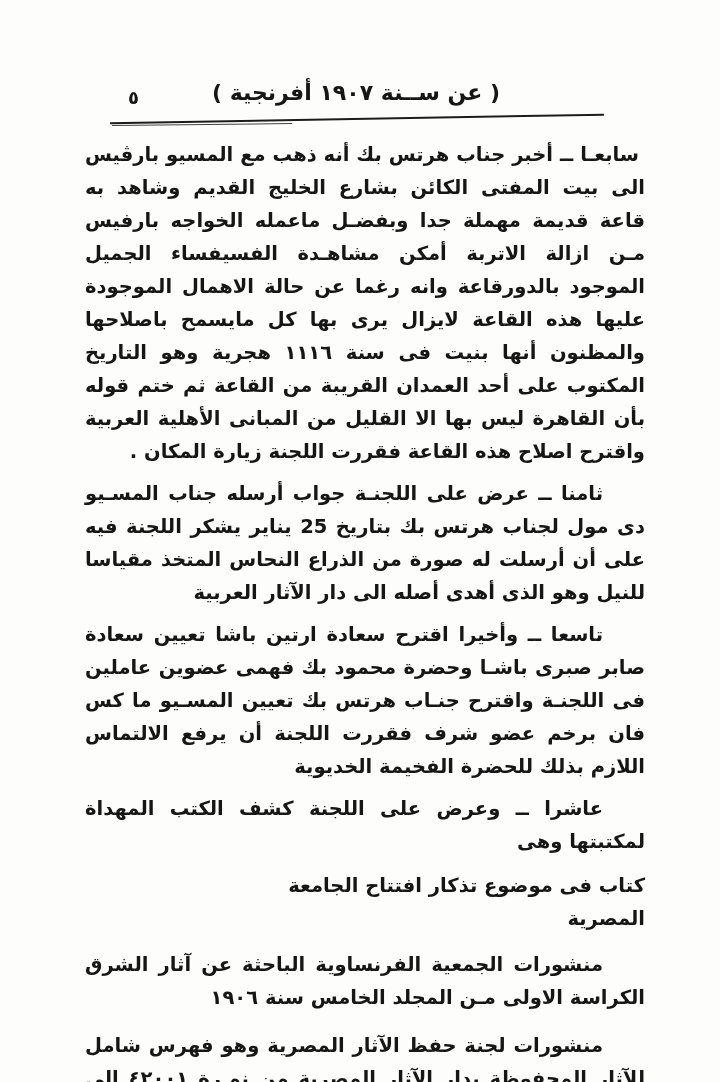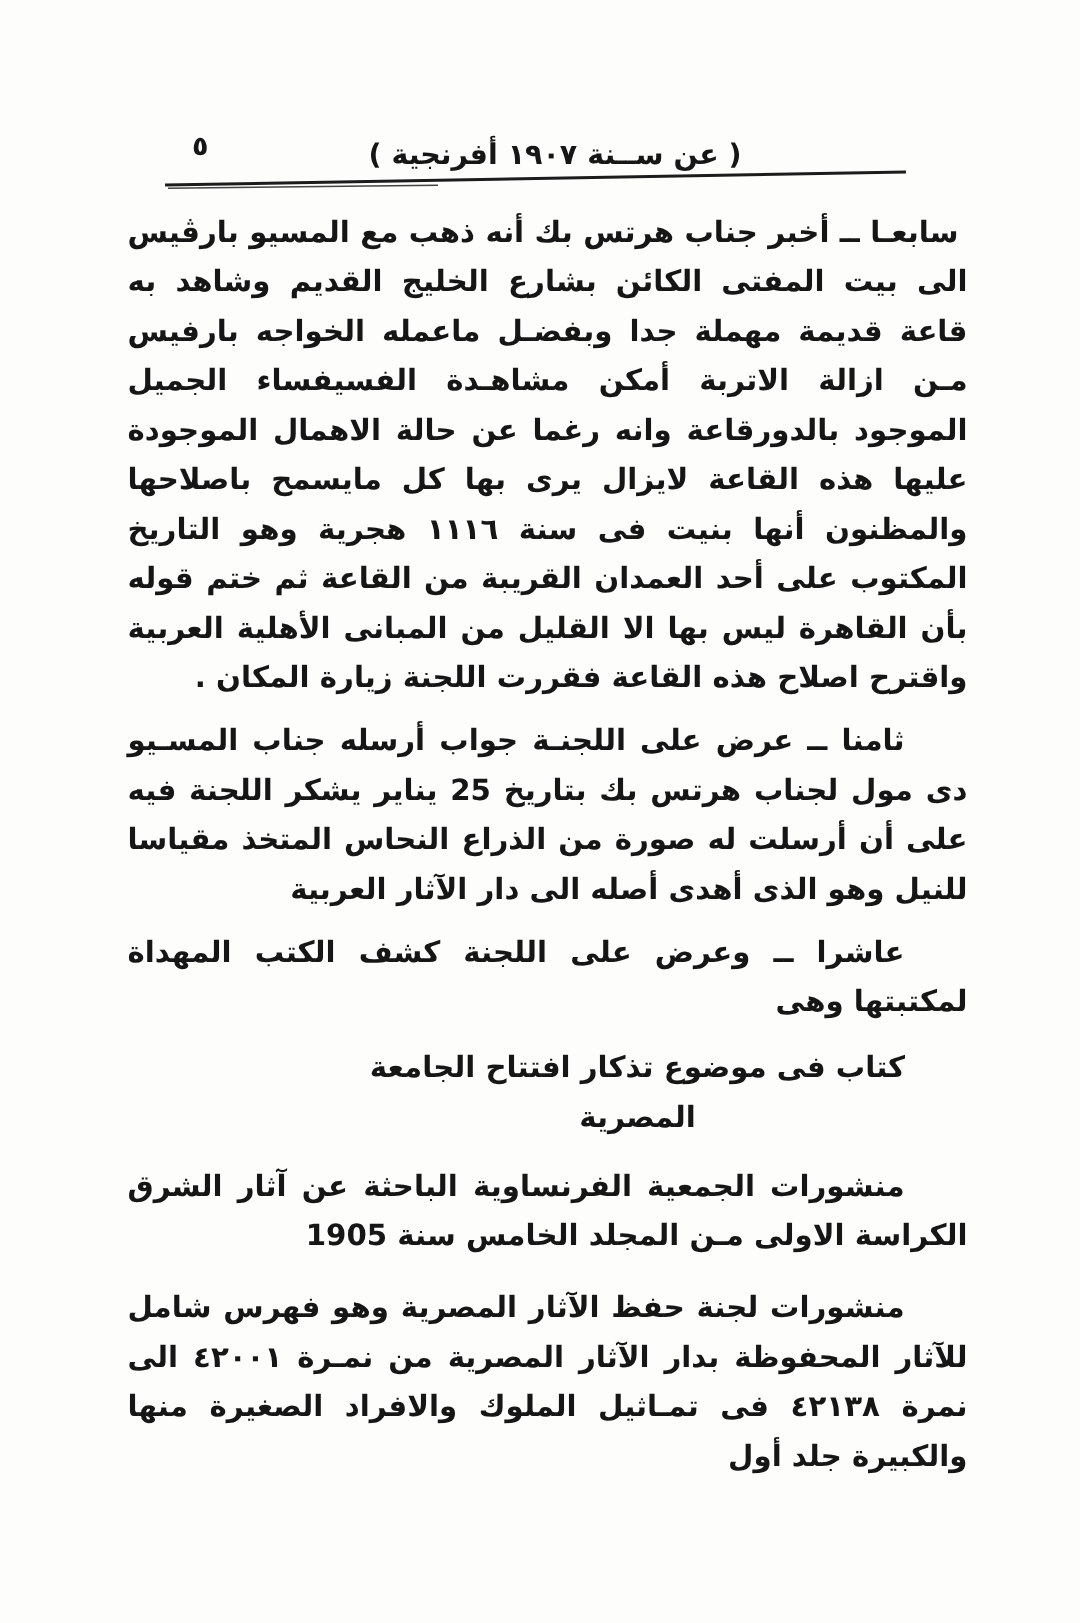--- a/index.html
+++ b/index.html
@@ -12,26 +12,26 @@
     width: 720px;
     height: 1082px;
     background: #fdfdfb;
     overflow: hidden;
     font-family: "DejaVu Sans", sans-serif;
     color: #161616;
   }
   
   .header-title {
     position: absolute;
-    top: 92px;
+    top: 80px;
     left: 240px;
     width: 260px;
     text-align: center;
     direction: rtl;
-    font-size: 19px;
+    font-size: 22px;
     font-weight: bold;
     letter-spacing: 0.5px;
     white-space: nowrap;
   }
   .page-number {
     position: absolute;
     top: 87px;
     left: 128px;
     font-size: 18px;
     font-weight: bold;
@@ -68,21 +68,21 @@
   }
   .para {
     margin: 0 0 9px 0;
     text-indent: 42px;
   }
   .para.no-indent {
     text-indent: 6px;
   }
   .para-center {
     margin: 11px 0 13px 0;
-    text-align: center;
+    text-align: right;
     padding-left: 120px;
   }
   .para.loose {
     margin-bottom: 15px;
   }
   .para.extra-gap {
   }
 </style>
 </head>
 <body>
@@ -95,24 +95,25 @@
 
   <div class="header-rule"></div>
   <div class="header-rule-2"></div>
 
   <div class="text-body">
 
     <div class="para no-indent">سابعـا ــ أخبر جناب هرتس بك أنه ذهب مع المسيو بارڤيس الى بيت المفتى الكائن بشارع الخليج القديم وشاهد به قاعة قديمة مهملة جدا وبفضـل ماعمله الخواجه بارفيس مـن ازالة الاتربة أمكن مشاهـدة الفسيفساء الجميل الموجود بالدورقاعة وانه رغما عن حالة الاهمال الموجودة عليها هذه القاعة لايزال يرى بها كل مايسمح باصلاحها والمظنون أنها بنيت فى سنة ١١١٦ هجرية وهو التاريخ المكتوب على أحد العمدان القريبة من القاعة ثم ختم قوله بأن القاهرة ليس بها الا القليل من المبانى الأهلية العربية واقترح اصلاح هذه القاعة فقررت اللجنة زيارة المكان .</div>
 
     <div class="para">ثامنا ــ عرض على اللجنـة جواب أرسله جناب المسـيو دى مول لجناب هرتس بك بتاريخ 25 يناير يشكر اللجنة فيه على أن أرسلت له صورة من الذراع النحاس المتخذ مقياسا للنيل وهو الذى أهدى أصله الى دار الآثار العربية</div>
 
+    <div class="para">تاسعا ــ وأخيرا اقترح سعادة ارتين باشا تعيين سعادة صابر صبرى باشـا وحضرة محمود بك فهمى عضوين عاملين فى اللجنـة واقترح جنـاب هرتس بك تعيين المسـيو ما كس فان برخم عضو شرف فقررت اللجنة أن يرفع الالتماس اللازم بذلك للحضرة الفخيمة الخديوية</div>
 
     <div class="para extra-gap">عاشرا ــ وعرض على اللجنة كشف الكتب المهداة لمكتبتها وهى</div>
 
     <div class="para-center">كتاب فى موضوع تذكار افتتاح الجامعة المصرية</div>
 
-    <div class="para loose">منشورات الجمعية الفرنساوية الباحثة عن آثار الشرق الكراسة الاولى مـن المجلد الخامس سنة 1905</div>
+    <div class="para loose">منشورات الجمعية الفرنساوية الباحثة عن آثار الشرق الكراسة الاولى مـن المجلد الخامس سنة ١٩٠٦</div>
 
     <div class="para loose">منشورات لجنة حفظ الآثار المصرية وهو فهرس شامل للآثار المحفوظة بدار الآثار المصرية من نمـرة ٤٢٠٠١ الى نمرة ٤٢١٣٨ فى تمـاثيل الملوك والافراد الصغيرة منها والكبيرة جلد أول</div>
 
   </div>
 
 </div>
 
 </body></html>

